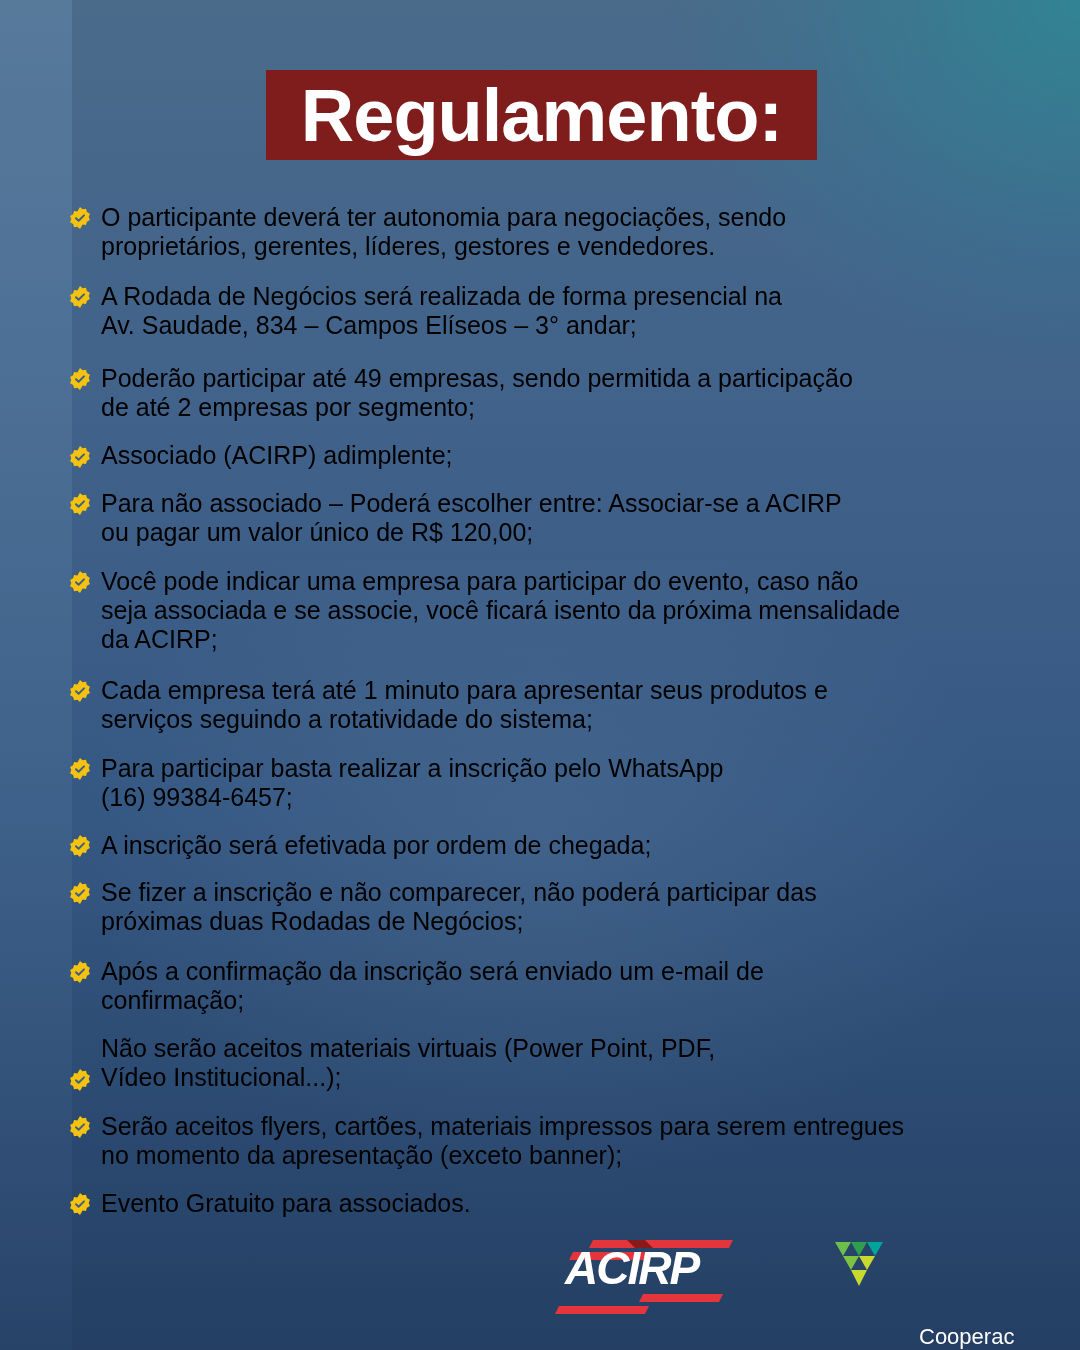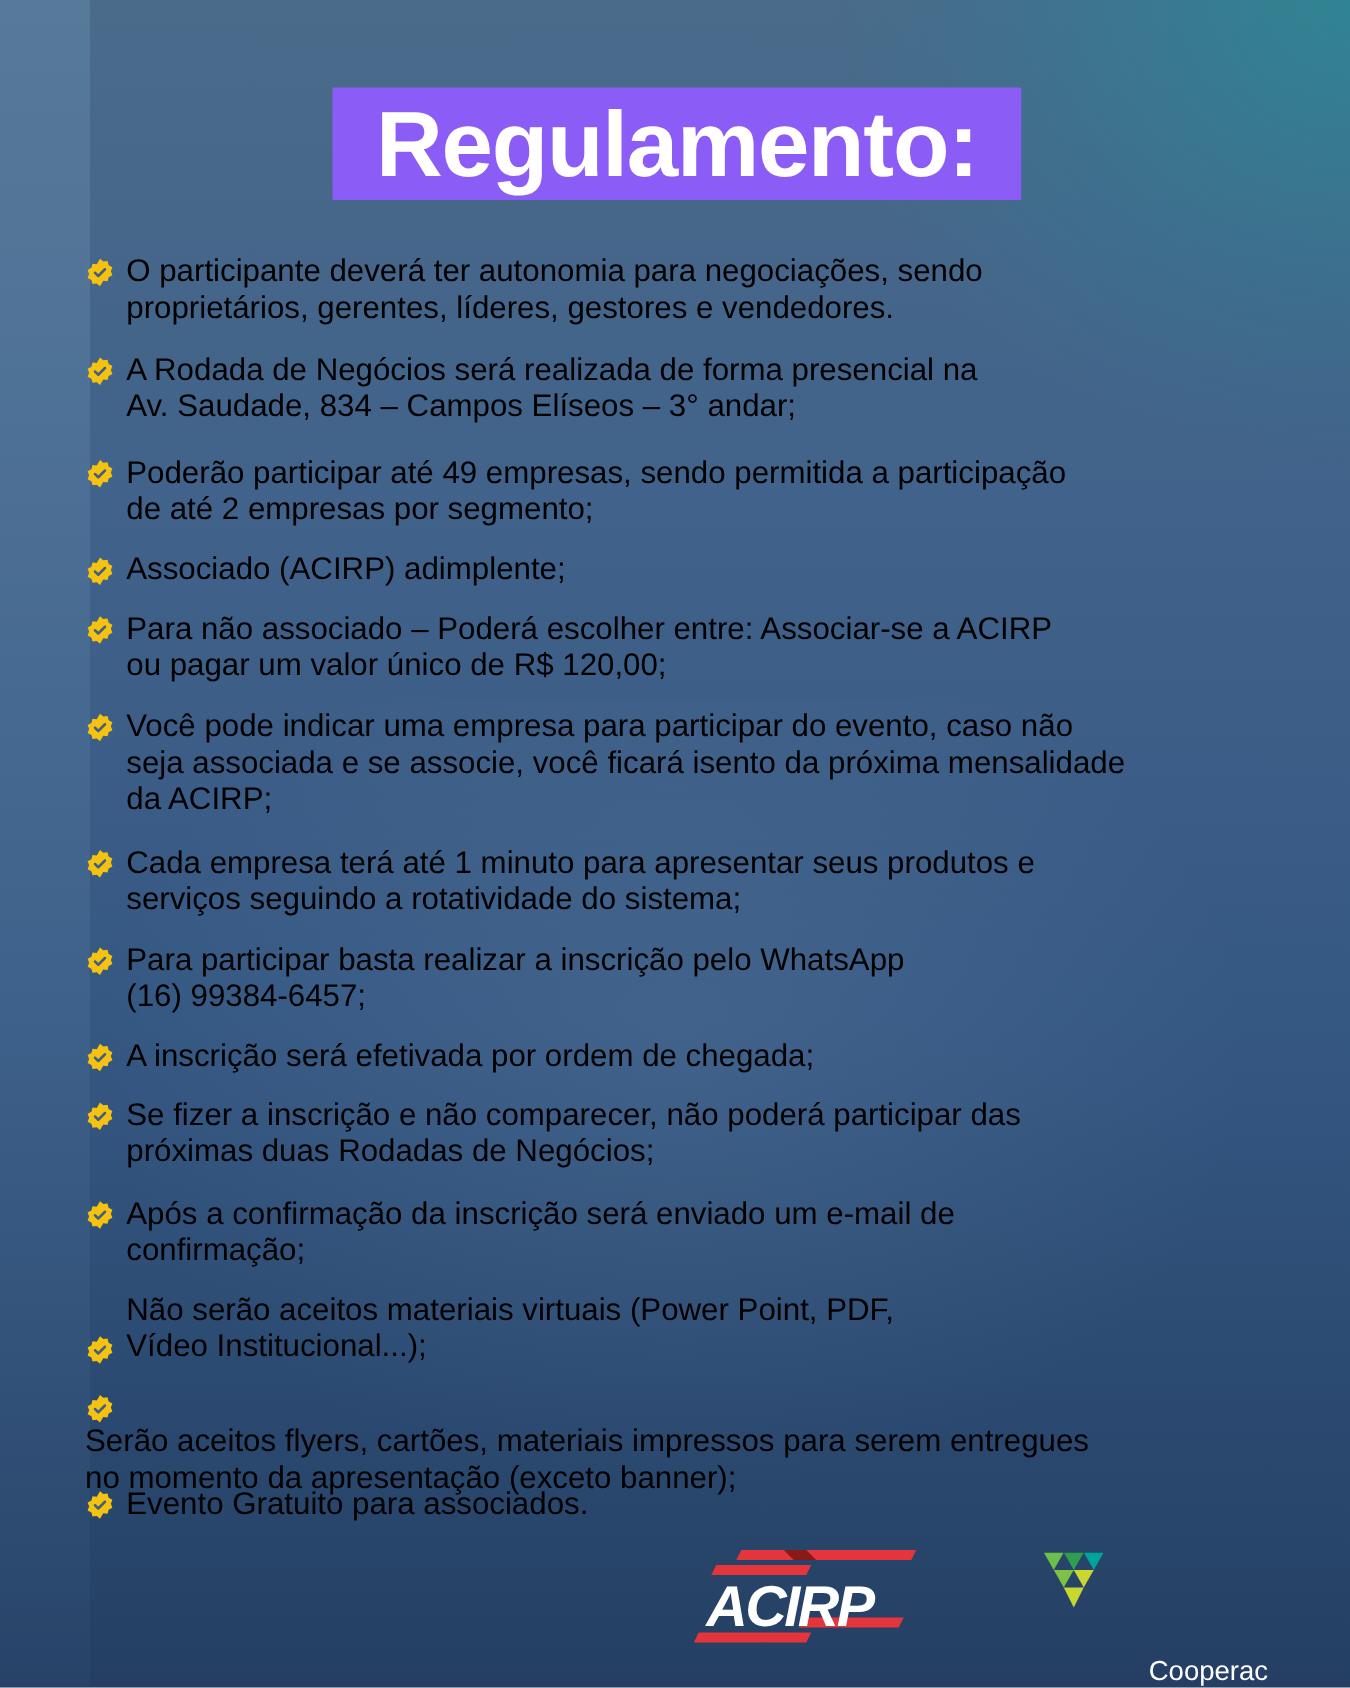--- a/index.html
+++ b/index.html
@@ -15,21 +15,21 @@
   .left-strip {
     position:absolute; left:0; top:0; width:72px; height:1350px;
     background: linear-gradient(180deg, rgba(110,150,185,0.35), rgba(60,90,130,0.15));
   }
   .photo-shade {
     position:absolute; left:0; top:560px; width:1080px; height:700px;
     background: radial-gradient(ellipse at 50% 40%, rgba(120,150,180,0.18), rgba(0,0,0,0) 60%);
   }
   .title-box {
     position:absolute; left:266px; top:70px; width:551px; height:90px;
-    background:#8b5cf6;
+    background:#7f1d1d;
     display:flex; align-items:center; justify-content:center;
   }
   .title {
     color:#ffffff; font-weight:bold; font-size:74px; letter-spacing:-1px;
     font-family:"Liberation Sans", sans-serif;
   }
   .rules {
     position:absolute; left:68px; top:203px; width:980px;
   }
   .rule {
@@ -47,21 +47,21 @@
   .sicoob-word {
     position:absolute; left:52px; top:4px; color:#fff; font-weight:bold; font-size:36px; letter-spacing:-0.5px;
     font-family:"Liberation Sans", sans-serif;
   }
   .sicoob-sub {
     position:absolute; left:84px; top:44px; color:#fff; font-size:22px;
     font-family:"Liberation Sans", sans-serif;
     margin-top:40px;
   }
   .acirp-word {
-    position:absolute; left:12px; top:20px; color:#fff; font-weight:bold; font-style:italic; font-size:46px; letter-spacing:-2px;
+    position:absolute; left:12px; top:3px; color:#fff; font-weight:bold; font-style:italic; font-size:46px; letter-spacing:-2px;
     font-family:"Liberation Sans", sans-serif;
   }
 </style>
 </head>
 <body>
 
 <div class="left-strip"></div>
 <div class="teal-glow"></div>
 <div class="photo-shade"></div>
 
@@ -158,21 +158,21 @@
 confirmação;</span>
     </div>
     <div class="rule" style="top: 831px; align-items: flex-end;">
       <svg class="badge" viewBox="0 0 24 24">
         <path d="M12 1l2.6 2.2 3.4-.4.9 3.3 3 1.6-1.2 3.2 1.2 3.2-3 1.6-.9 3.3-3.4-.4L12 23l-2.6-2.2-3.4.4-.9-3.3-3-1.6 1.2-3.2L2.1 9.9l3-1.6.9-3.3 3.4.4z" fill="#f5c30f"></path>
         <path d="M8 12.2l2.6 2.6L16 9.4" stroke="#3f5f86" stroke-width="2" fill="none" stroke-linecap="round" stroke-linejoin="round"></path>
       </svg>
       <span class="rule-text">Não serão aceitos materiais virtuais (Power Point, PDF,
 Vídeo Institucional...);</span>
     </div>
-    <div class="rule" style="top: 909px; flex-direction: column;">
+    <div class="rule" style="top: 909px;">
       <svg class="badge" viewBox="0 0 24 24">
         <path d="M12 1l2.6 2.2 3.4-.4.9 3.3 3 1.6-1.2 3.2 1.2 3.2-3 1.6-.9 3.3-3.4-.4L12 23l-2.6-2.2-3.4.4-.9-3.3-3-1.6 1.2-3.2L2.1 9.9l3-1.6.9-3.3 3.4.4z" fill="#f5c30f"></path>
         <path d="M8 12.2l2.6 2.6L16 9.4" stroke="#3f5f86" stroke-width="2" fill="none" stroke-linecap="round" stroke-linejoin="round"></path>
       </svg>
       <span class="rule-text">Serão aceitos flyers, cartões, materiais impressos para serem entregues
 no momento da apresentação (exceto banner);</span>
     </div>
     <div class="rule" style="top: 986px;">
       <svg class="badge" viewBox="0 0 24 24">
         <path d="M12 1l2.6 2.2 3.4-.4.9 3.3 3 1.6-1.2 3.2 1.2 3.2-3 1.6-.9 3.3-3.4-.4L12 23l-2.6-2.2-3.4.4-.9-3.3-3-1.6 1.2-3.2L2.1 9.9l3-1.6.9-3.3 3.4.4z" fill="#f5c30f"></path>

